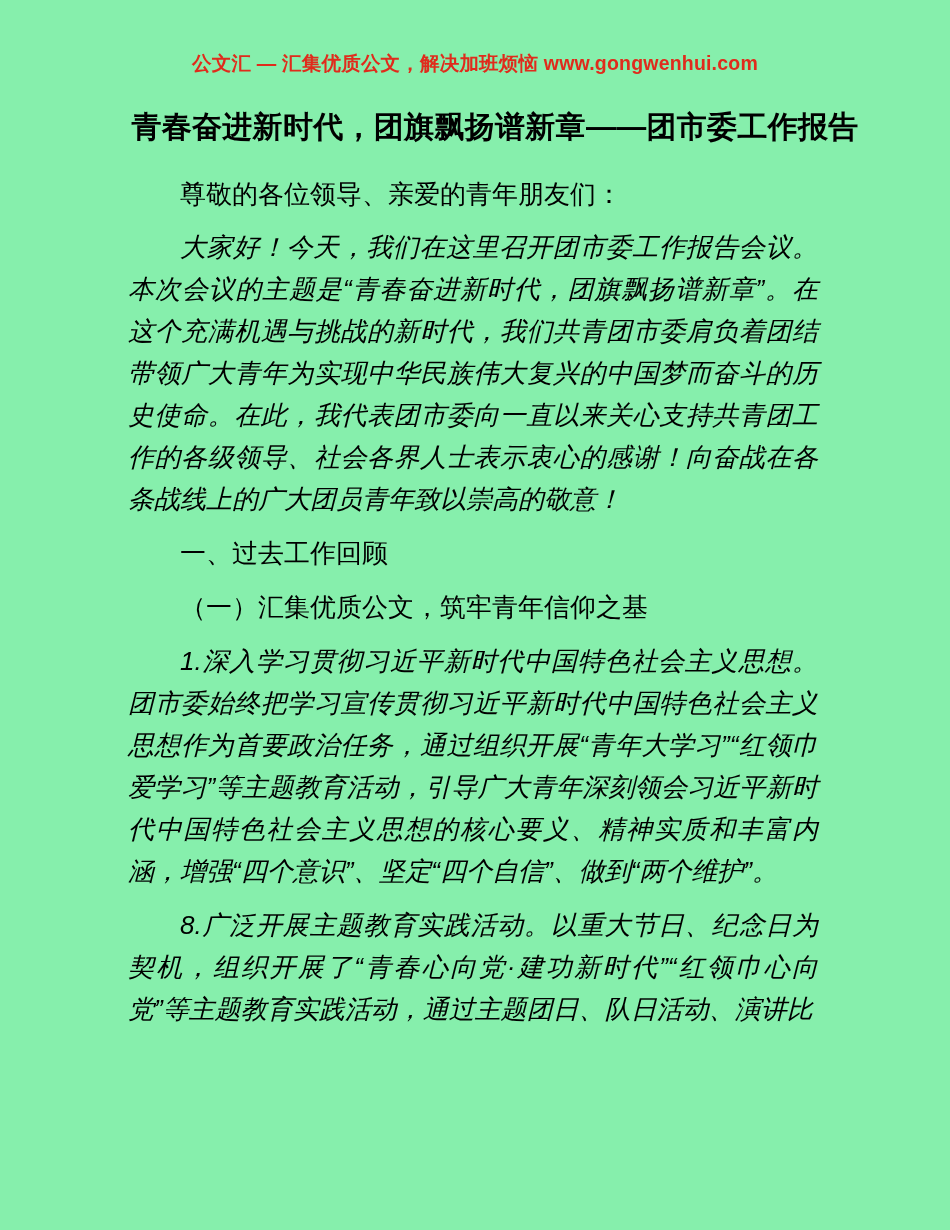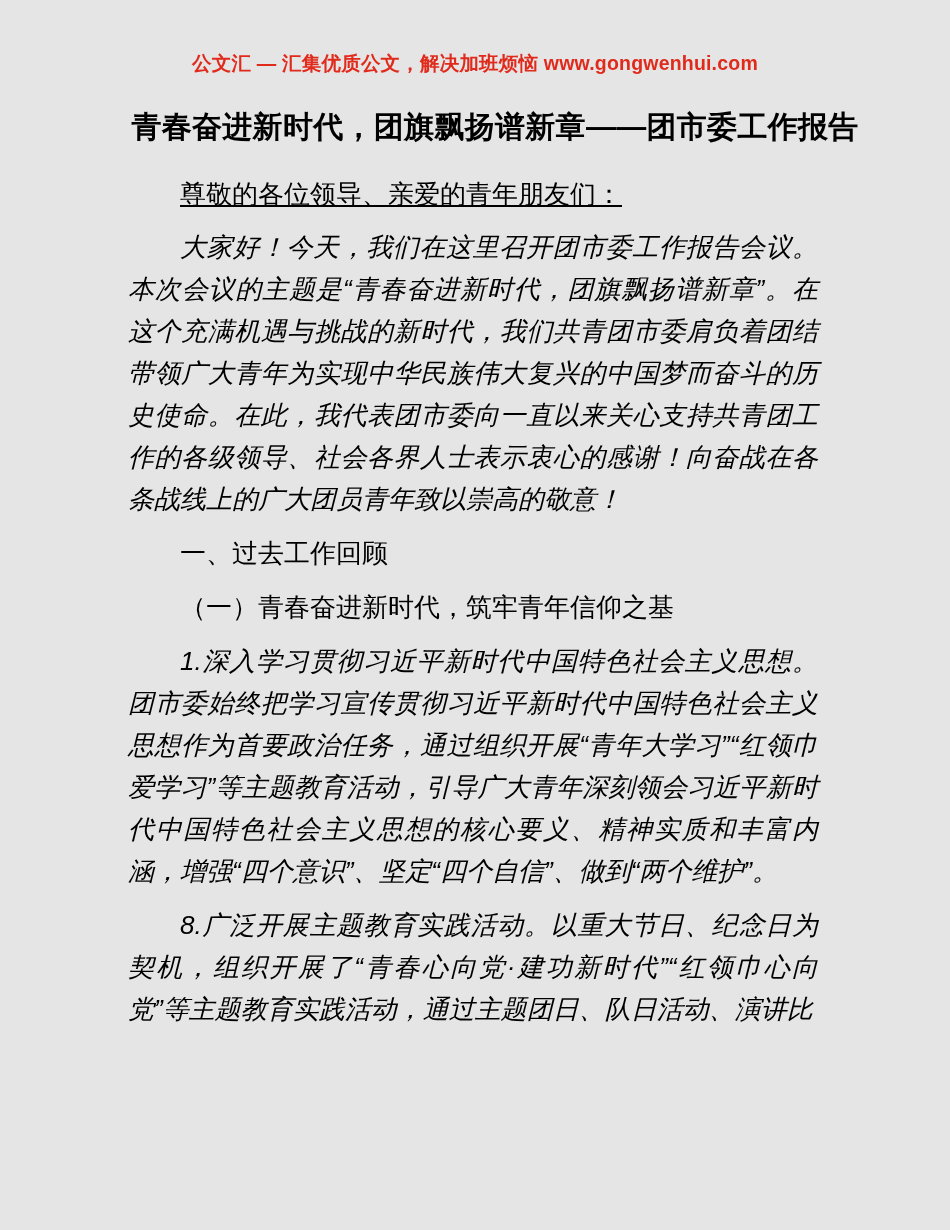--- a/index.html
+++ b/index.html
@@ -14,21 +14,21 @@
     font-family: "Liberation Sans", "DejaVu Sans", sans-serif;
     color: #000000;
     overflow: hidden;
     position: relative;
   }
 
   .page {
     width: 950px;
     height: 1230px;
     box-sizing: border-box;
-    background: #e5e5e5;
+    background: #86efac;
     position: relative;
   }
 
   
   .site-header {
     width: 100%;
     text-align: center;
     padding-top: 54px;
     line-height: 1;
   }
@@ -70,21 +70,20 @@
     color: #000000;
   }
 
   .para.indent {
     text-indent: 52px;
     font-style: italic;
   }
 
   .para.salutation {
     text-indent: 52px;
-    text-decoration: underline;
   }
 
   .para.heading {
     text-indent: 52px;
   }
 
   .gap-sm { height: 11px; }
   .gap-md { height: 12px; }
 </style>
 </head>
@@ -105,21 +104,21 @@
     <div class="gap-sm"></div>
 
     <p class="para indent">大家好！今天，我们在这里召开团市委工作报告会议。本次会议的主题是“青春奋进新时代，团旗飘扬谱新章”。在这个充满机遇与挑战的新时代，我们共青团市委肩负着团结带领广大青年为实现中华民族伟大复兴的中国梦而奋斗的历史使命。在此，我代表团市委向一直以来关心支持共青团工作的各级领导、社会各界人士表示衷心的感谢！向奋战在各条战线上的广大团员青年致以崇高的敬意！</p>
 
     <div class="gap-md"></div>
 
     <p class="para heading">一、过去工作回顾</p>
 
     <div class="gap-md"></div>
 
-    <p class="para heading">（一）青春奋进新时代，筑牢青年信仰之基</p>
+    <p class="para heading">（一）汇集优质公文，筑牢青年信仰之基</p>
 
     <div class="gap-md"></div>
 
     <p class="para indent">1.深入学习贯彻习近平新时代中国特色社会主义思想。团市委始终把学习宣传贯彻习近平新时代中国特色社会主义思想作为首要政治任务，通过组织开展“青年大学习”“红领巾爱学习”等主题教育活动，引导广大青年深刻领会习近平新时代中国特色社会主义思想的核心要义、精神实质和丰富内涵，增强“四个意识”、坚定“四个自信”、做到“两个维护”。</p>
 
     <div class="gap-md"></div>
 
     <p class="para indent">8.广泛开展主题教育实践活动。以重大节日、纪念日为契机，组织开展了“青春心向党·建功新时代”“红领巾心向党”等主题教育实践活动，通过主题团日、队日活动、演讲比</p>
 
   </div>

